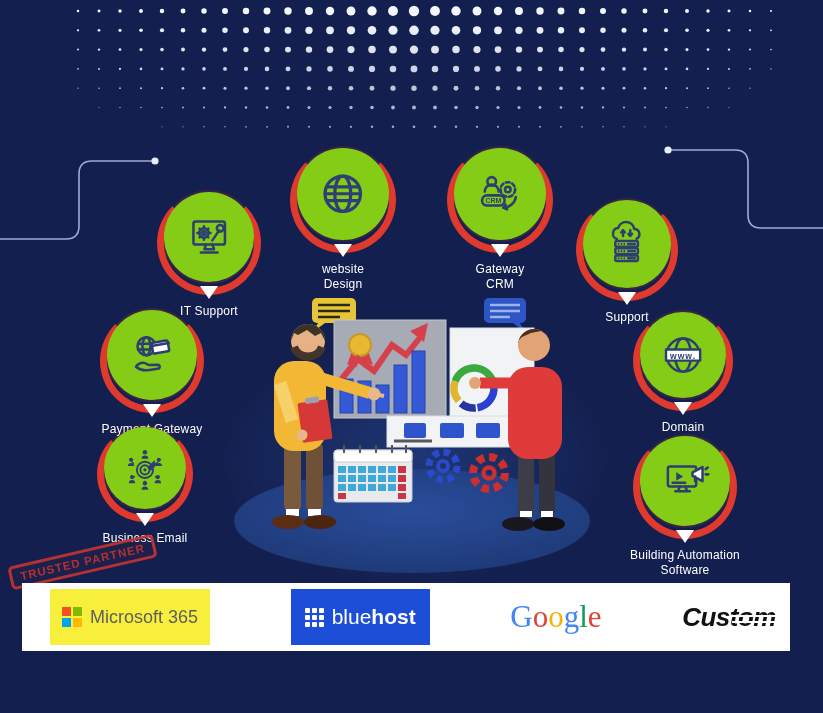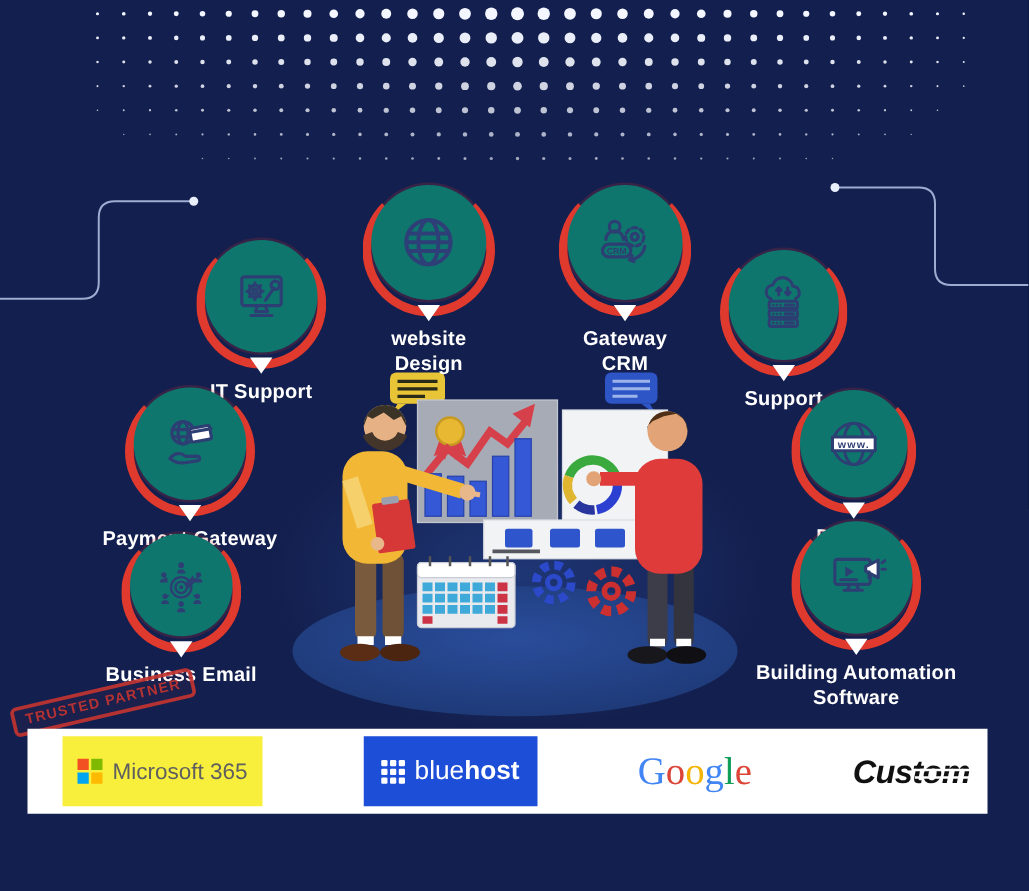--- a/index.html
+++ b/index.html
@@ -9,35 +9,35 @@
     background:radial-gradient(closest-side,rgba(47,88,172,.42),rgba(47,88,172,0) 75%);}
   svg.layer{position:absolute;left:0;top:0;pointer-events:none;}
 
   
   .service{position:absolute;width:160px;display:flex;flex-direction:column;align-items:center;--d:90px;--red:#e03a2e;}
   .node{position:relative;width:var(--d);height:var(--d);}
   .crescent{position:absolute;left:-7px;top:-1px;width:calc(var(--d) + 14px);height:calc(var(--d) + 14px);
     box-sizing:border-box;border:7px solid var(--red);border-top-color:transparent;border-radius:50%;z-index:1;}
   .pointer{position:absolute;left:50%;margin-left:-9px;top:calc(var(--d) + 4px);width:0;height:0;z-index:3;
     border-left:9px solid transparent;border-right:9px solid transparent;border-top:13px solid #ffffff;}
-  .disc{position:relative;z-index:2;width:var(--d);height:var(--d);border-radius:50%;background:#0f766e;
+  .disc{position:relative;z-index:2;width:var(--d);height:var(--d);border-radius:50%;background:#84cc16;
     display:flex;align-items:center;justify-content:center;box-shadow:0 0 0 2px rgba(224,58,46,.18);}
   .disc svg{width:56%;height:56%;}
-  .label{margin-top:22px;text-align:center;color:#ffffff;font-weight:bold;font-size:16px;line-height:1.22;letter-spacing:.2px;}
+  .label{margin-top:22px;text-align:center;color:#ffffff;font-weight:normal;font-size:12px;line-height:1.22;letter-spacing:.2px;}
   .label span{display:block;}
   .label span:empty{display:none;}
 
   .it-support{--d:90px;left:129px;top:192px;}
   .website-design{--d:92px;left:263px;top:148px;}
   .custom-crm{--d:92px;left:420px;top:148px;}
   .hosting{--d:88px;left:547px;top:200px;}
   .payment-gateway{--d:90px;left:72px;top:310px;}
   .domain{--d:86px;left:603px;top:312px;}
   .business-email{--d:82px;left:65px;top:427px;}
-  .building-automation{--d:90px;left:575px;top:417px;width:220px;}
+  .building-automation{--d:90px;left:575px;top:436px;width:220px;}
 
   .ic{stroke:#2d3e73;fill:none;stroke-width:2.4;stroke-linecap:round;stroke-linejoin:round;}
   .ic-thick{stroke:#2e3f78;fill:none;stroke-width:3;stroke-linecap:round;}
   .ic-fill{fill:#2d3e73;stroke:none;}
   .ic-text{fill:#2d3e73;stroke:none;font-family:"Liberation Sans",sans-serif;font-weight:bold;}
 
   
   .stamp{position:absolute;left:8px;top:550px;transform:rotate(-13deg);color:#c23430;
     border:3px solid #c23430;border-radius:5px;padding:3px 8px;font-size:11.5px;font-weight:bold;
     letter-spacing:1px;opacity:.92;background:rgba(194,52,48,.06);}

